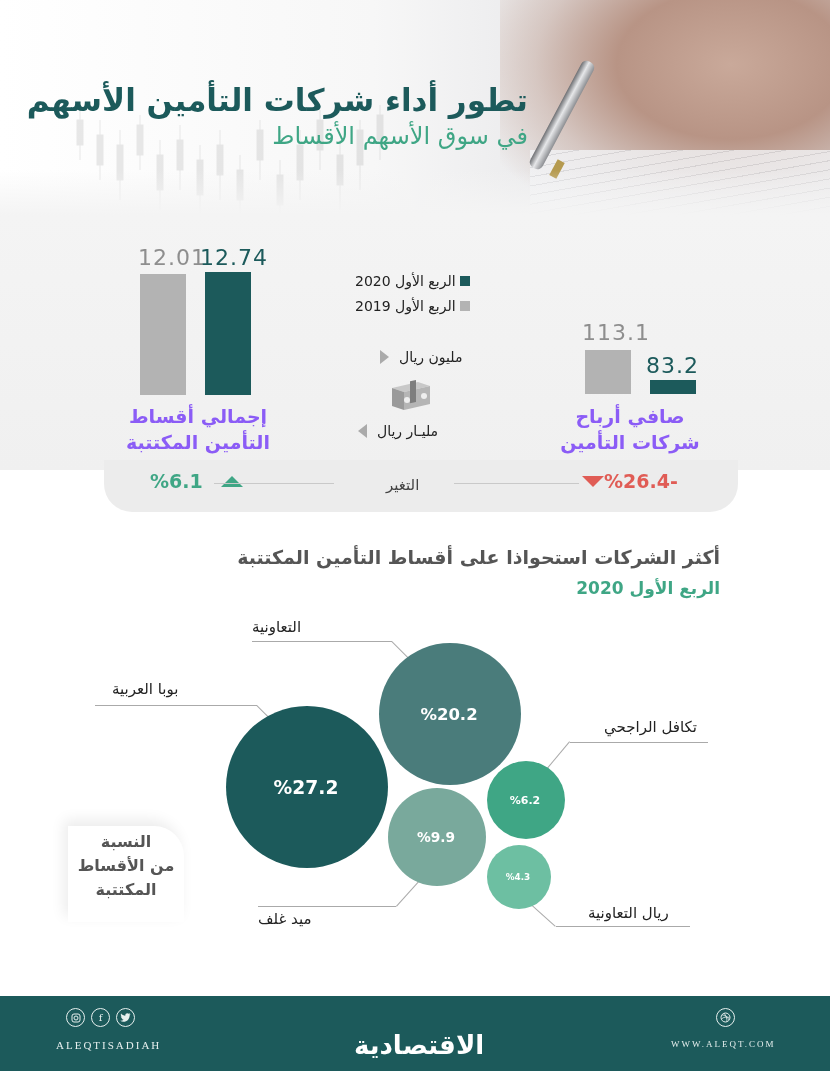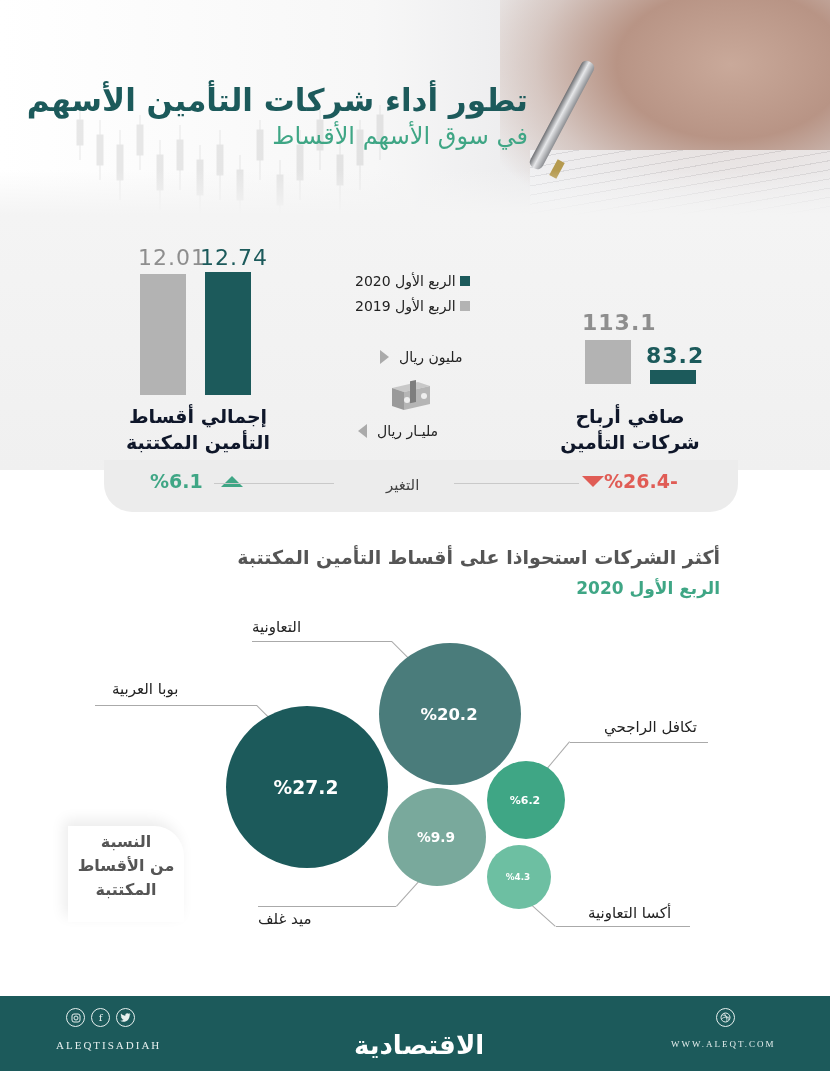--- a/index.html
+++ b/index.html
@@ -22,21 +22,21 @@
 
   .title-main { position: absolute; right: 302px; top: 82px; font-size: 31px; font-weight: bold; color: #1c5a5b; direction: rtl; white-space: nowrap; }
   .title-sub  { position: absolute; right: 302px; top: 122px; font-size: 24px; color: #3fa685; direction: rtl; white-space: nowrap; }
 
   
   .panel { position: absolute; left: 0; top: 215px; width: 830px; height: 255px;
            background: linear-gradient(180deg, #f4f4f4, #f0f0f0); }
   .bar { position: absolute; bottom: 0; }
   .chart-box { position: absolute; }
   .bar-val { position: absolute; font-size: 22px; letter-spacing: 1px; text-align: center; }
-  .chart-lbl { position: absolute; direction: rtl; text-align: center; font-size: 19px; font-weight: bold; color: #0f172a; line-height: 26px; white-space: nowrap; }
+  .chart-lbl { position: absolute; direction: rtl; text-align: center; font-size: 19px; font-weight: bold; color: #8b5cf6; line-height: 26px; white-space: nowrap; }
 
   .legend { position: absolute; left: 355px; top: 268px; direction: rtl; }
   .legend-row { display: flex; align-items: center; gap: 4px; height: 25px; font-size: 14px; color: #222; }
   .legend-sw { width: 10px; height: 10px; display: inline-block; }
 
   .unit { position: absolute; direction: rtl; font-size: 14px; color: #222; display: flex; align-items: center; gap: 10px; }
   .tri-l { width: 0; height: 0; border-top: 7px solid transparent; border-bottom: 7px solid transparent; border-right: 9px solid #aaa; }
   .tri-r { width: 0; height: 0; border-top: 7px solid transparent; border-bottom: 7px solid transparent; border-left: 9px solid #aaa; }
   .money-icon { position: absolute; left: 388px; top: 378px; width: 46px; height: 34px; }
 
@@ -157,21 +157,21 @@
   <polygon points="16,14 42,8 42,26 16,32" fill="#b5b5b5"></polygon>
   <rect x="22" y="8" width="6" height="22" fill="#7d7d7d" transform="skewY(-12)"></rect>
   <circle cx="19" cy="22" r="3" fill="#eee"></circle>
     <circle cx="36" cy="18" r="3" fill="#eee"></circle>
 </svg>
 <div class="unit" style="left:358px; top:423px;">
   <span>مليـار ريال</span>
   <span class="tri-l"></span>
 </div>
 
-<div class="chart-box" style="left:580px; top:308px; width:125px; height:76px;font-weight:bold;">
+<div class="chart-box" style="left:580px; top:318px; width:125px; height:76px;">
   <div class="bar-val" style="left:2px; top:2px; width:50px; color:#8e8e8e;">113.1</div>
   <div class="bar-val" style="left:66px; top:35px; width:52px; color:#1c5a5b;">83.2</div>
   <div class="bar" style="left:5px; width:46px; height:44px; background:#b3b3b3;"></div>
   <div class="bar" style="left:70px; width:46px; height:14px; background:#1c5a5b;"></div>
 </div>
 <div class="chart-lbl" style="left:560px; top:403px; width:140px;">
   <div style="white-space:normal; width:140px;">صافي أرباح شركات التأمين بعد الزكاة</div>
 </div>
 
 <div class="change">
@@ -224,21 +224,21 @@
   <span class="pct">%6.2</span>
 </div>
 <div class="bubble" style="left:487px; top:845px; width:64px; height:64px; background:#6dbfa2; font-size:16px;">
   <span class="pct">%4.3</span>
 </div>
 
 <div class="b-name" style="left:112px; top:680px;">بوبا العربية</div>
 <div class="b-name" style="left:252px; top:618px;">التعاونية</div>
 <div class="b-name" style="left:258px; top:910px;">ميد غلف</div>
 <div class="b-name" style="left:604px; top:718px;">تكافل الراجحي</div>
-<div class="b-name" style="left:588px; top:904px;">أكسا التعاونية</div>
+<div class="b-name" style="left:588px; top:904px;">ريال التعاونية</div>
 
 <div class="side-card">
   <div>النسبة</div>
   <div>من الأقساط</div>
   <div>المكتتبة</div>
 </div>
 
 <div class="footer">
   <div class="f-icons">
     <div class="f-icon">

